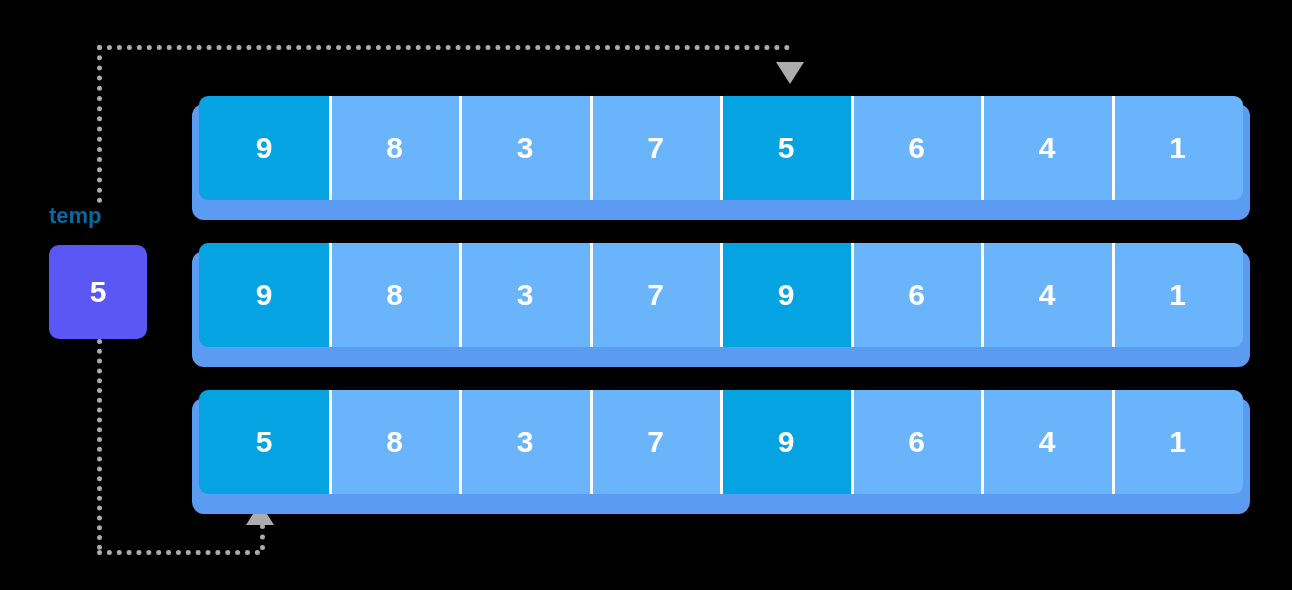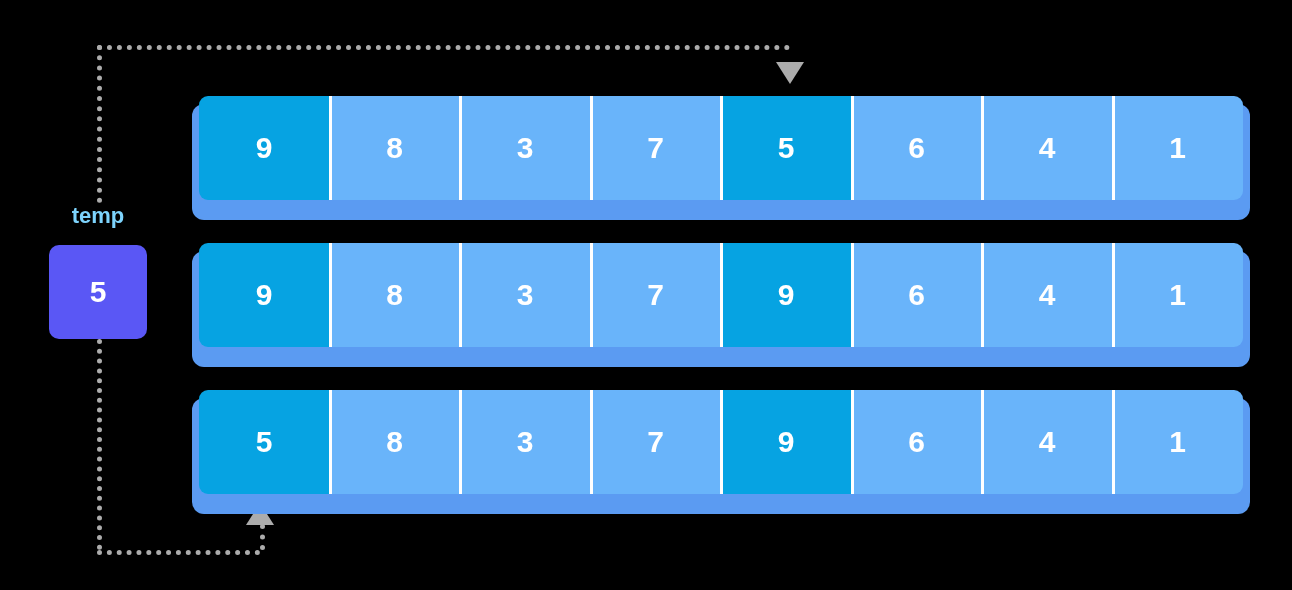--- a/index.html
+++ b/index.html
@@ -77,22 +77,21 @@
   .cell + .cell.hl::before {
     background: #ffffff;
   }
 
   
   #temp-label {
     position: absolute;
     left: 49px;
     top: 203px;
     width: 98px;
-    text-align: center;
-    color: #7dd3fc;
+    color: #0369a1;
     font-size: 22px;
     font-weight: bold;
   }
   #temp-box {
     position: absolute;
     left: 49px;
     top: 245px;
     width: 98px;
     height: 94px;
     background: #5A57F5;

